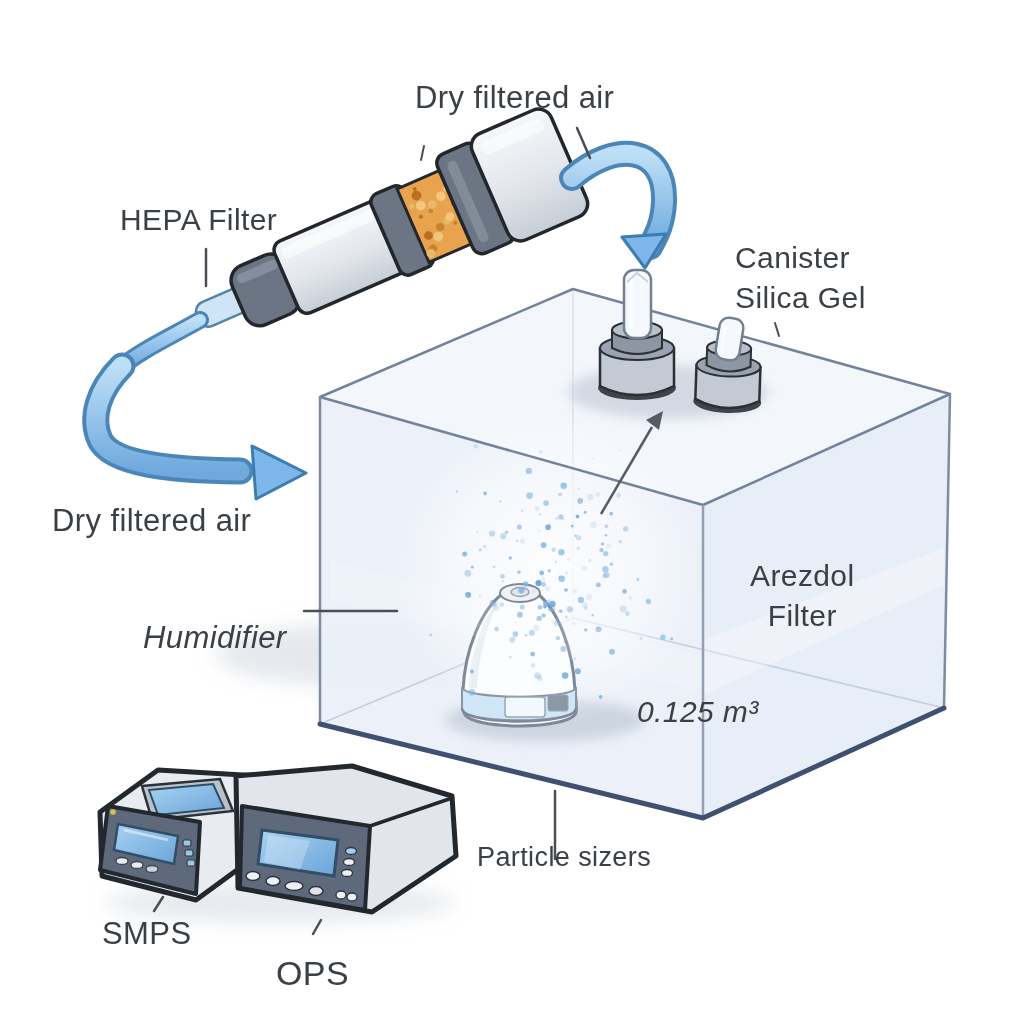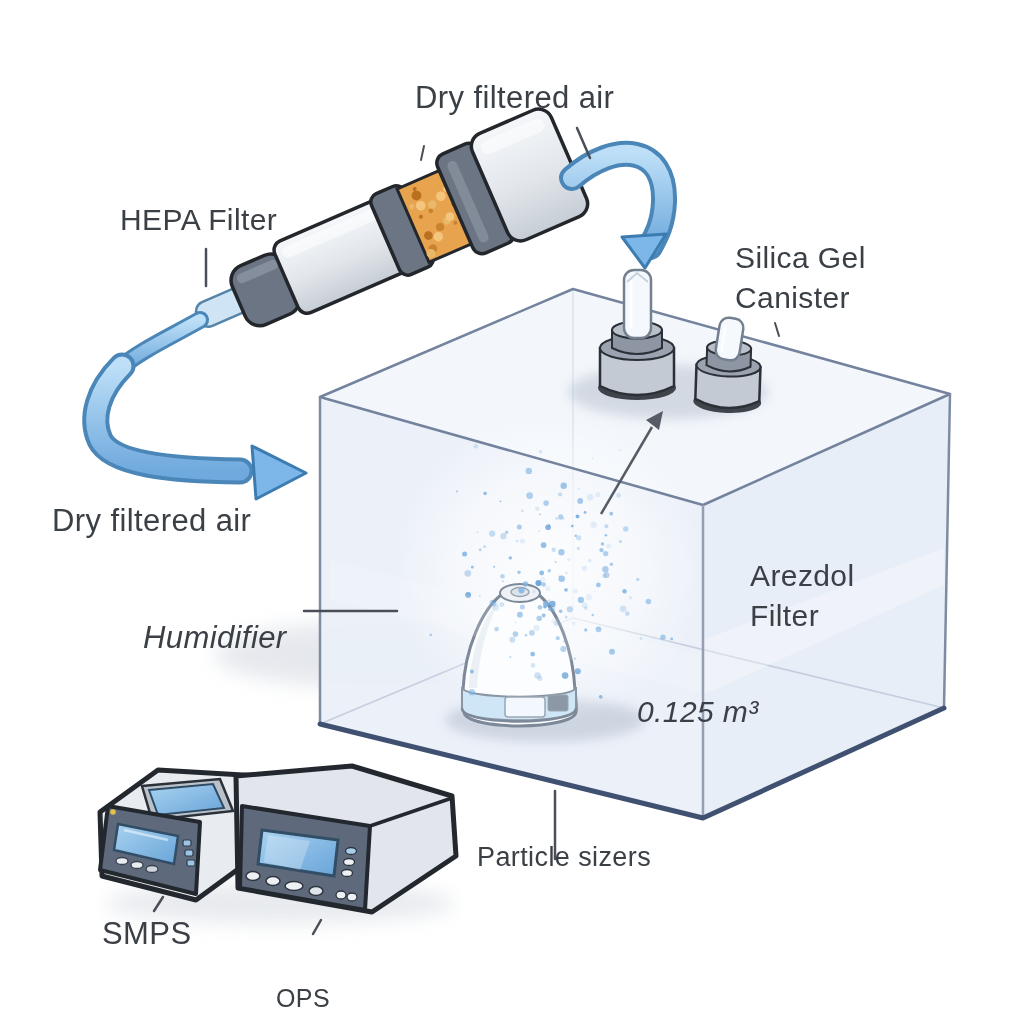--- a/index.html
+++ b/index.html
@@ -363,34 +363,34 @@
     <line x1="154" y1="911" x2="163" y2="897"></line>
     <line x1="313" y1="934" x2="321" y2="920"></line>
   </g>
 </svg>
 
 <div class="lbl" style="left:415px;top:80px;font-size:31px;">Dry filtered air</div>
 
 <div class="lbl" style="left:120px;top:203px;font-size:30px;">HEPA Filter</div>
 
 <div class="lbl" style="left:735px;top:238px;font-size:30px;line-height:40px;">
+  <span class="ln">Canister</span>
   <span class="ln">Silica Gel</span>
-  <span class="ln">Canister</span>
 </div>
 
 <div class="lbl" style="left:52px;top:503px;font-size:31px;">Dry filtered air</div>
 
 <div class="lbl" style="left:143px;top:620px;font-size:31px;font-style:italic;">Humidifier</div>
 
-<div class="lbl" style="left:750px;top:556px;font-size:30px;line-height:40px;">
+<div class="lbl" style="left:750px;top:556px;font-size:30px;line-height:40px;text-align:center;">
   <span class="ln">Arezdol</span>
   <span class="ln">Filter</span>
 </div>
 
 <div class="lbl" style="left:637px;top:695px;font-size:30px;font-style:italic;">0.125 m³</div>
 
 <div class="lbl" style="left:477px;top:842px;font-size:27px;">Particle sizers</div>
 
 <div class="lbl" style="left:102px;top:916px;font-size:31px;">SMPS</div>
 
-<div class="lbl" style="left:276px;top:984px;font-size:25px;">OPS</div>
+<div class="lbl" style="left:276px;top:954px;font-size:34px;">OPS</div>
 
 </div>
 
 </body></html>

